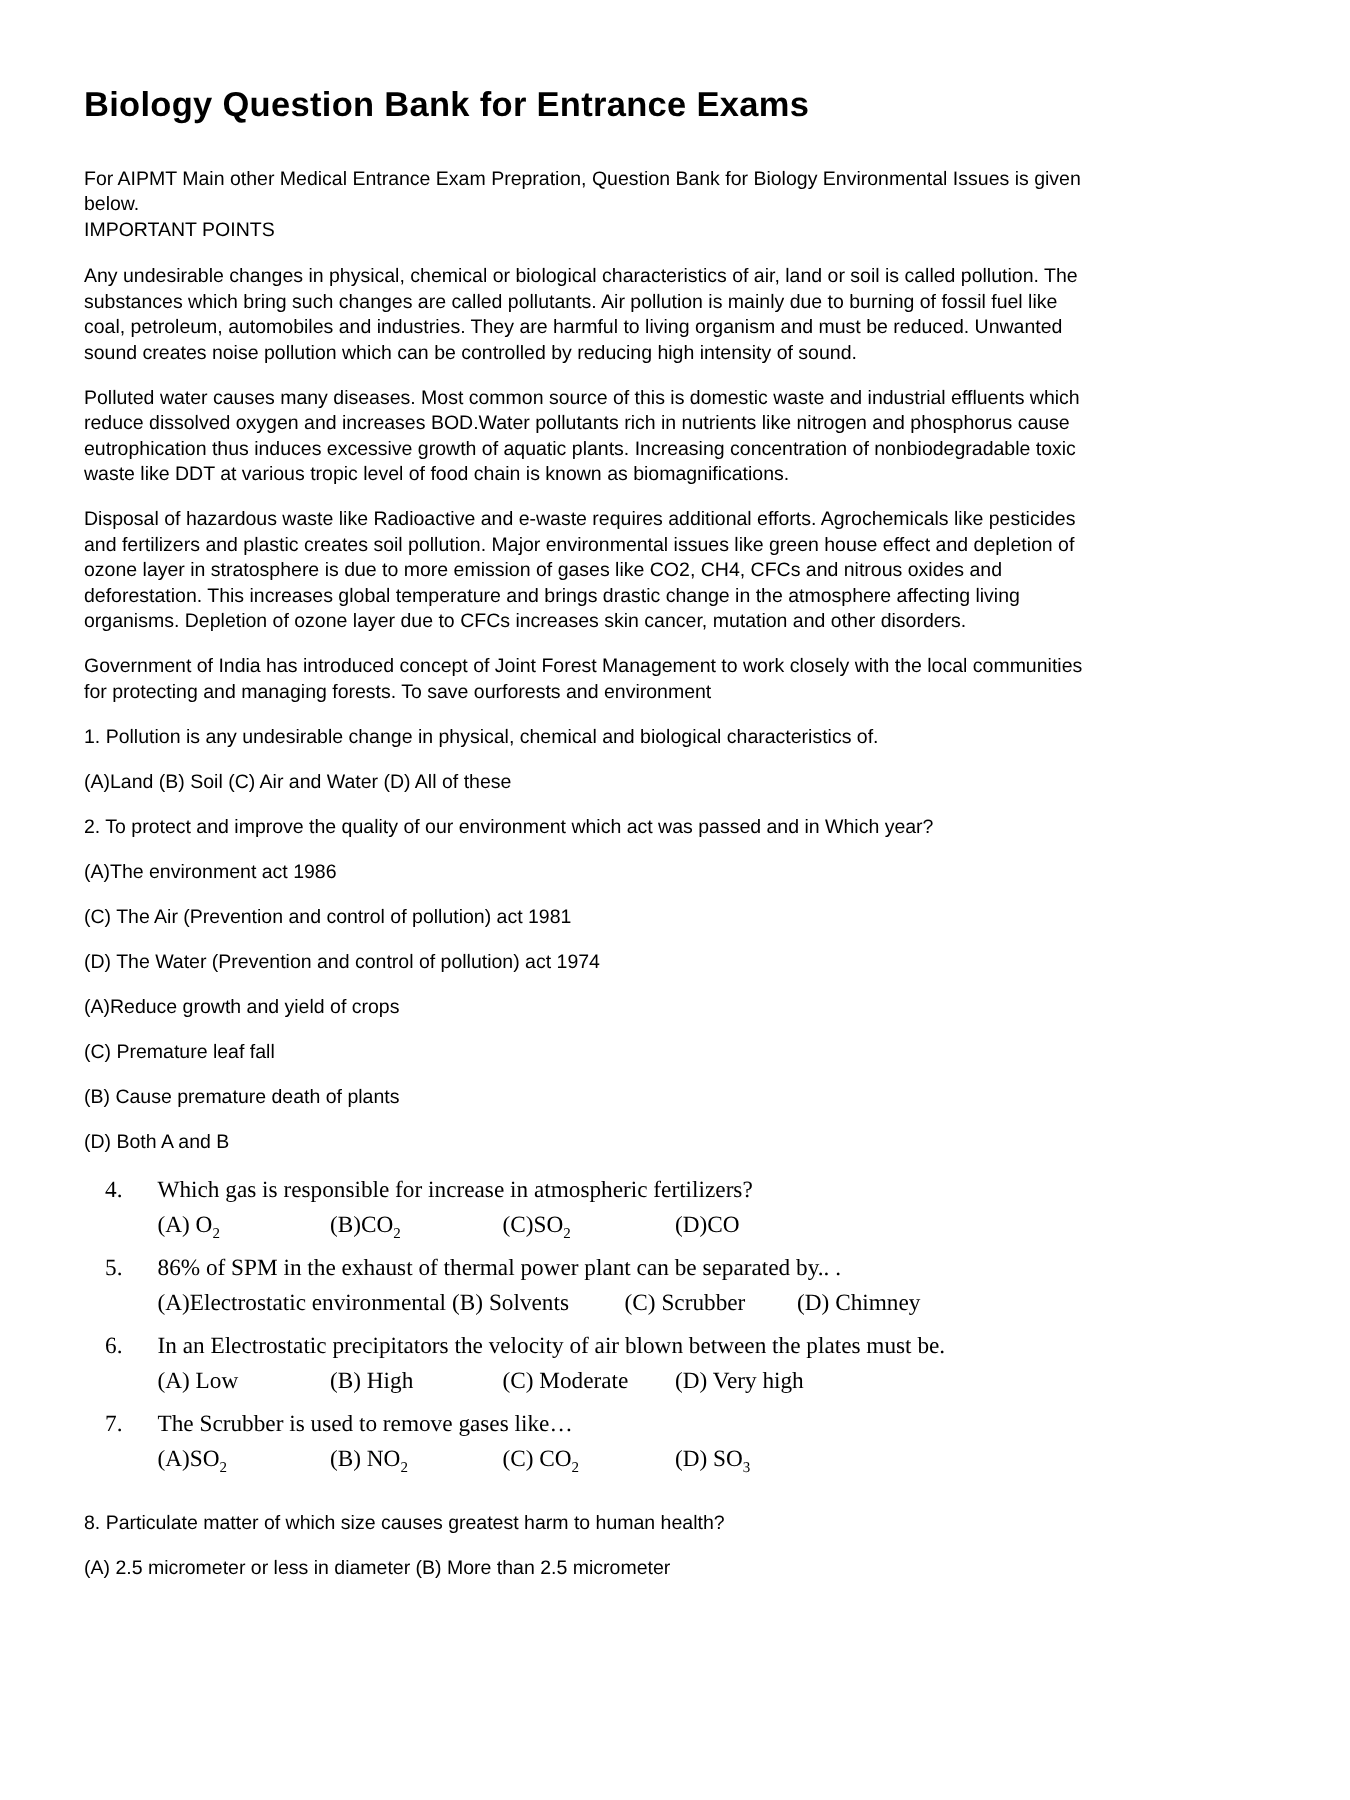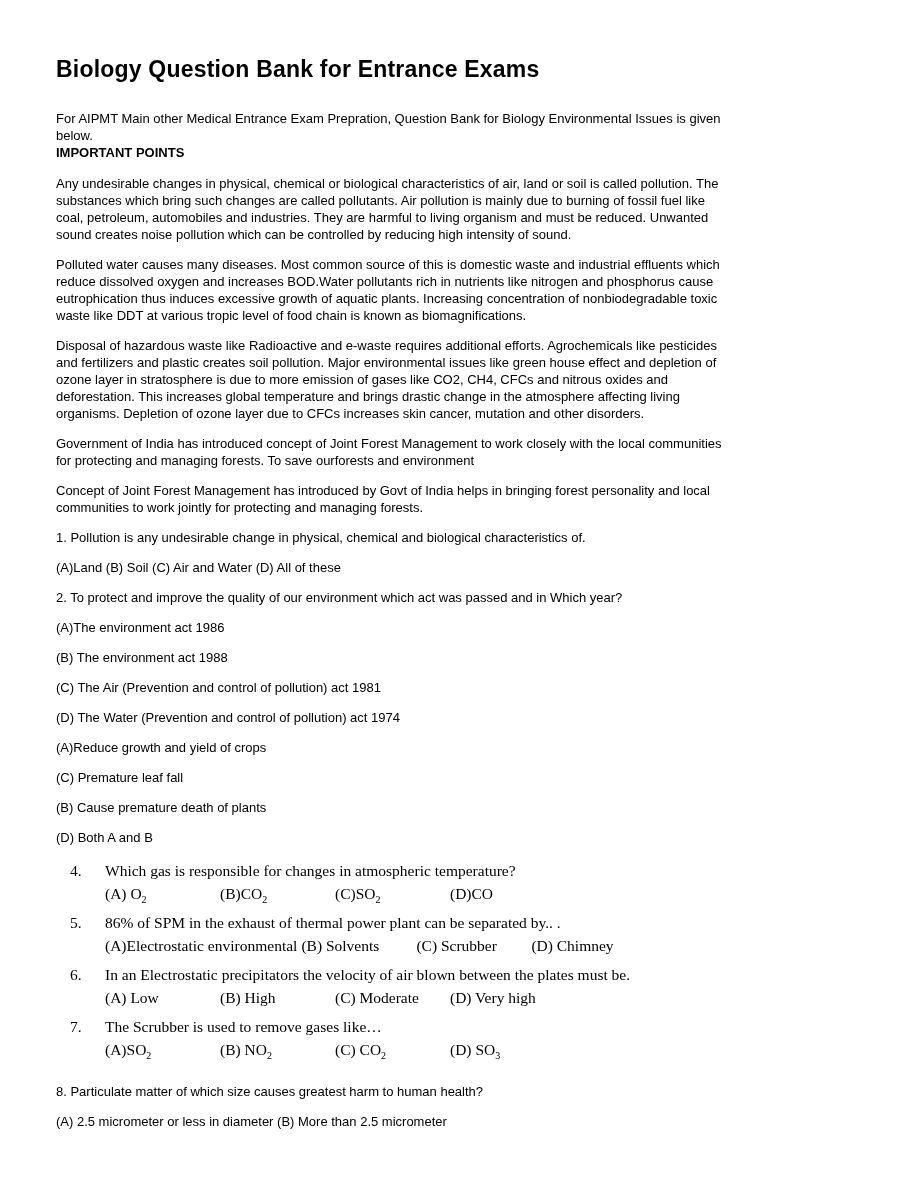--- a/index.html
+++ b/index.html
@@ -17,21 +17,21 @@
     font-weight: bold;
     margin: 10px 0 27px 0;
     letter-spacing: 0.2px;
   }
   p.body-text {
     font-size: 13px;
     line-height: 17px;
     margin: 0 0 13px 0;
   }
   p.intro { margin-bottom: 14px; }
-  .bold { font-weight: bold; }
+  .bold { font-weight: normal; }
   
   .serif-block {
     font-family: "Liberation Serif", serif;
     font-size: 15.5px;
     line-height: 23px;
     margin: 6px 0 16px 0;
   }
   .sq { display: flex; }
   .sq .num {
     width: 35px;
@@ -56,42 +56,40 @@
 
   <p class="body-text intro">
     <span>For AIPMT Main other Medical Entrance Exam Prepration, Question Bank for Biology Environmental Issues is given below.</span><br>
     <span class="bold">IMPORTANT POINTS</span>
   </p>
 
   <p class="body-text">Any undesirable changes in physical, chemical or biological characteristics of air, land or soil is called pollution. The substances which bring such changes are called pollutants. Air pollution is mainly due to burning of fossil fuel like coal, petroleum, automobiles and industries. They are harmful to living organism and must be reduced. Unwanted sound creates noise pollution which can be controlled by reducing high intensity of sound.</p>
   <p class="body-text">Polluted water causes many diseases. Most common source of this is domestic waste and industrial effluents which reduce dissolved oxygen and increases BOD.Water pollutants rich in nutrients like nitrogen and phosphorus cause eutrophication thus induces excessive growth of aquatic plants. Increasing concentration of nonbiodegradable toxic waste like DDT at various tropic level of food chain is known as biomagnifications.</p>
   <p class="body-text">Disposal of hazardous waste like Radioactive and e-waste requires additional efforts. Agrochemicals like pesticides and fertilizers and plastic creates soil pollution. Major environmental issues like green house effect and depletion of ozone layer in stratosphere is due to more emission of gases like CO2, CH4, CFCs and nitrous oxides and deforestation. This increases global temperature and brings drastic change in the atmosphere affecting living organisms. Depletion of ozone layer due to CFCs increases skin cancer, mutation and other disorders.</p>
   <p class="body-text">Government of India has introduced concept of Joint Forest Management to work closely with the local communities for protecting and managing forests. To save ourforests and environment</p>
-  <p class="body-text">Concept of Joint Forest Management has introduced by Govt of India helps in bringing forest personality and local communities to work jointly for protecting and managing forests.</p>
 
   <p class="body-text">1. Pollution is any undesirable change in physical, chemical and biological characteristics of.</p>
   <p class="body-text">(A)Land (B) Soil (C) Air and Water (D) All of these</p>
 
   <p class="body-text">2. To protect and improve the quality of our environment which act was passed and in Which year?</p>
   <p class="body-text">(A)The environment act 1986</p>
-  <p class="body-text">(B) The environment act 1988</p>
   <p class="body-text">(C) The Air (Prevention and control of pollution) act 1981</p>
   <p class="body-text">(D) The Water (Prevention and control of pollution) act 1974</p>
 
   <p class="body-text">(A)Reduce growth and yield of crops</p>
   <p class="body-text">(C) Premature leaf fall</p>
   <p class="body-text">(B) Cause premature death of plants</p>
   <p class="body-text">(D) Both A and B</p>
 
   <div class="serif-block">
 
     <div class="sq">
       <span class="num">4.</span>
       <div class="sq-body">
-        <div class="sq-text">Which gas is responsible for  changes in atmospheric temperature?</div>
+        <div class="sq-text">Which gas is responsible for  increase in atmospheric fertilizers?</div>
         <div class="sq-opts">
           <span class="opt"><span>(A) O</span><sub>2</sub></span><span class="opt"><span>(B)CO</span><sub>2</sub></span><span class="opt"><span>(C)SO</span><sub>2</sub></span><span class="opt"><span>(D)CO</span><sub></sub></span>
         </div>
       </div>
     </div>
 
     <div class="sq">
       <span class="num">5.</span>
       <div class="sq-body">
         <div class="sq-text">86% of SPM in the exhaust of thermal power plant can be separated by.. .</div>

